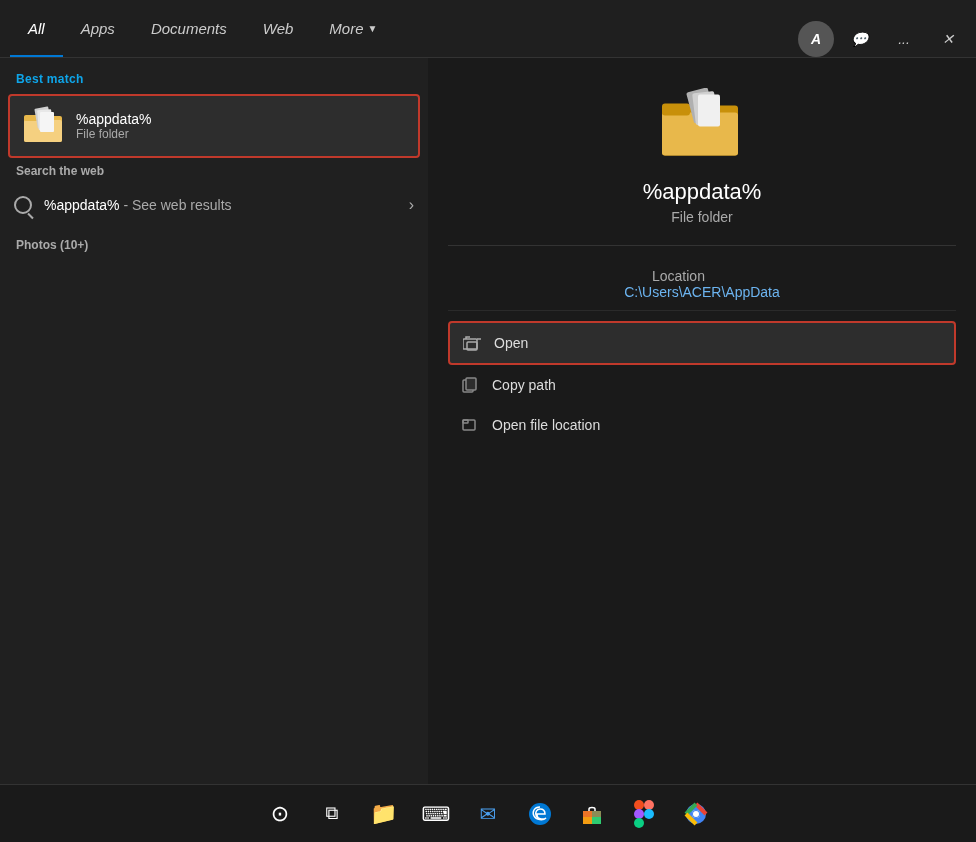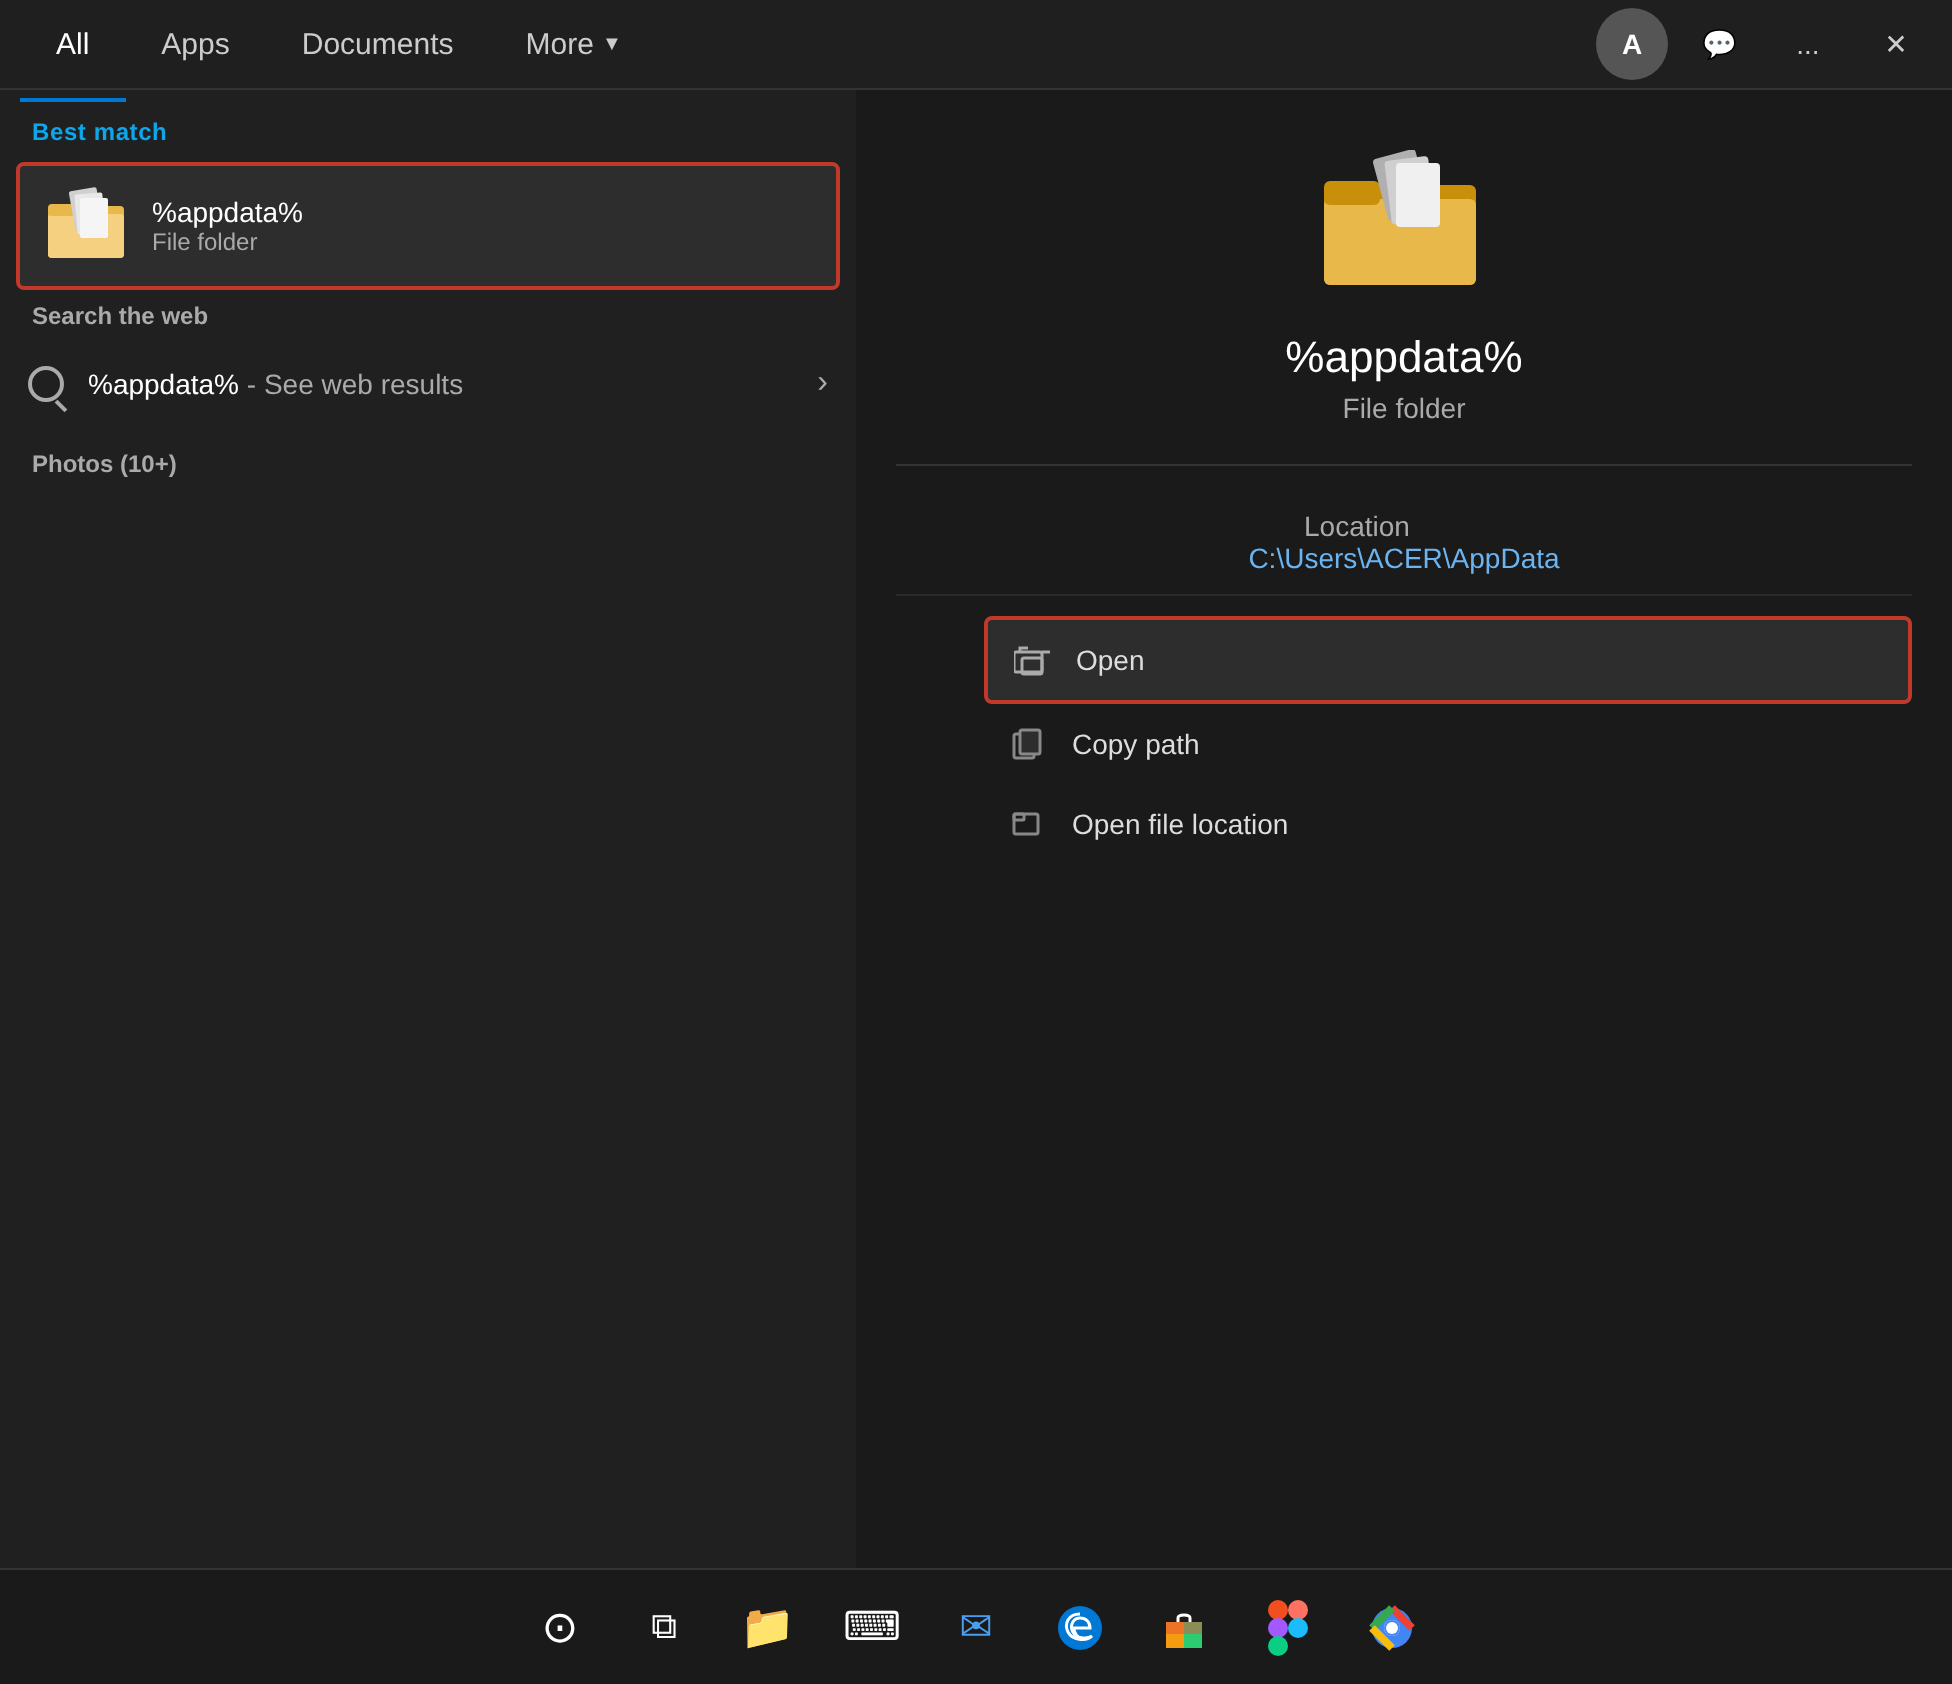--- a/index.html
+++ b/index.html
@@ -21,25 +21,26 @@
       width: 976px;
       height: 842px;
       display: flex;
       flex-direction: column;
       background: #1a1a1a;
     }
 
     
     .top-nav {
       display: flex;
-      align-items: center;
+      align-items: flex-end;
       background: #1f1f1f;
-      height: 45px;
+      height: 58px;
       padding: 0 10px;
       border-bottom: 1px solid #333;
+      font-style: italic;
     }
 
     .nav-tab {
       padding: 0 18px;
       height: 58px;
       display: flex;
       align-items: center;
       font-size: 15px;
       color: #ccc;
       cursor: pointer;
@@ -289,21 +290,20 @@
       margin-top: 10px;
     }
 
     .action-item {
       display: flex;
       align-items: center;
       padding: 10px 12px;
       cursor: pointer;
       border-radius: 4px;
       gap: 12px;
-      margin-left: 44px;
     }
 
     .action-item.highlighted {
       background: #2d2d2d;
       border: 2px solid #c0392b;
     }
 
     .action-icon {
       width: 20px;
       height: 20px;
@@ -372,20 +372,23 @@
 
   <div class="top-nav">
     <div class="nav-tab active">
       <span>All</span>
     </div>
     <div class="nav-tab">
       <span>Apps</span>
     </div>
     <div class="nav-tab">
       <span>Documents</span>
+    </div>
+    <div class="nav-tab">
+      <span>Web</span>
     </div>
     <div class="nav-tab">
       <span>More</span>
       <span class="more-arrow">▼</span>
     </div>
     <div class="nav-spacer"></div>
     <div class="nav-icons">
       <div class="avatar-btn">
         <span>A</span>
       </div>

